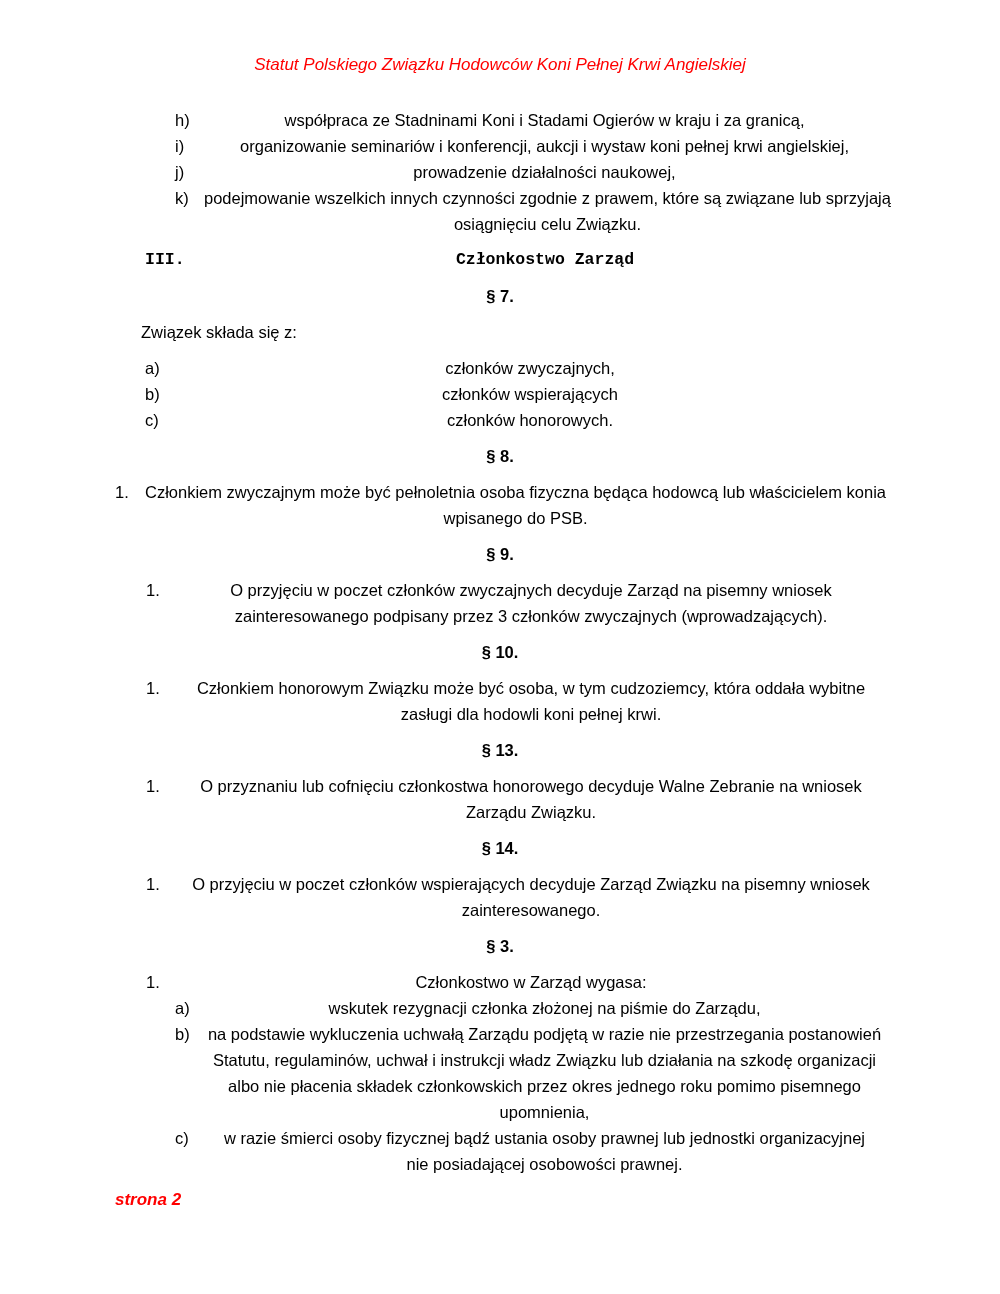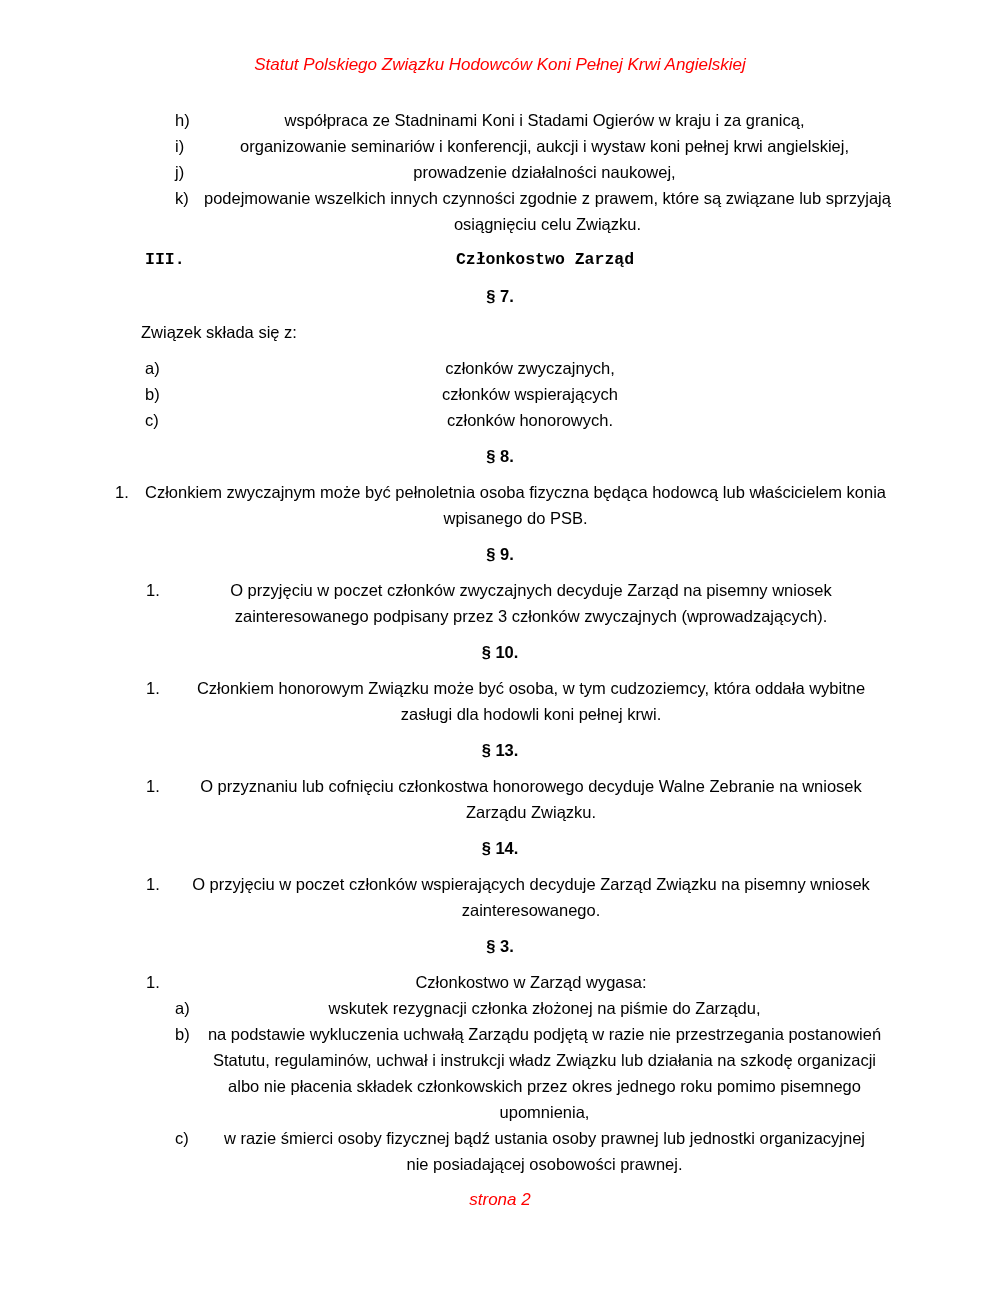--- a/index.html
+++ b/index.html
@@ -50,22 +50,21 @@
 
   
   .item-l2 { margin-left:31px; }
   .item-l2 .marker { width:31px; }
 
   
   .no-gap { margin-bottom:0; }
 
   .page-footer {
     margin-top:0;
-    text-align:center;
-    font-weight:normal; font-style:italic;
+    font-weight:bold; font-style:italic;
     font-size:17px;
     color:#ff0000;
   }
 </style>
 </head>
 <body>
 
 <div class="page">
 
   <div class="doc-title" style="color: rgb(255, 0, 0);">Statut Polskiego Związku Hodowców Koni Pełnej Krwi Angielskiej</div>

